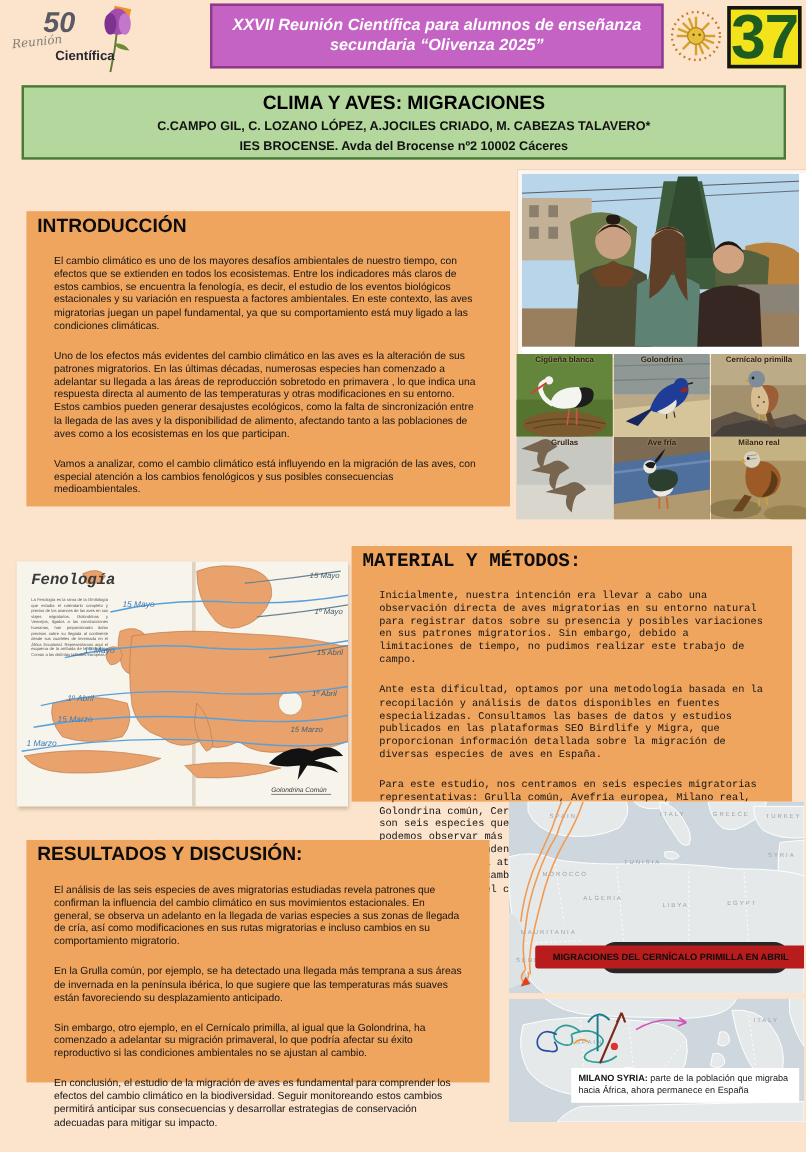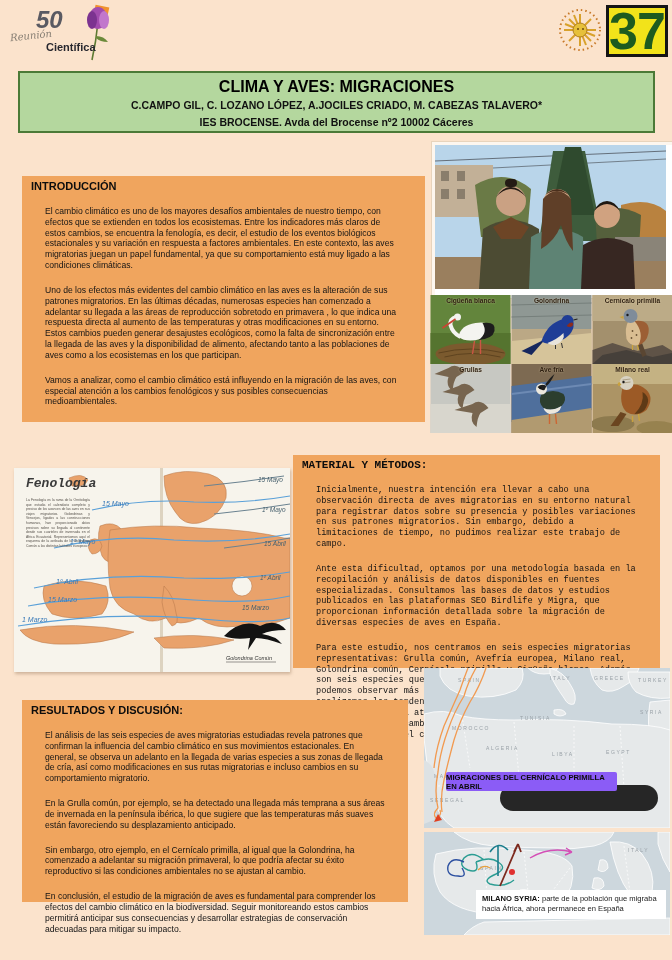--- a/index.html
+++ b/index.html
@@ -17,40 +17,40 @@
   .l27{position:absolute;left:30px;top:4px;font-size:24px;font-weight:bold;font-style:italic;color:#5a5a62;}
   .lreu{position:absolute;left:4px;top:28px;font-family:"DejaVu Serif",serif;font-style:italic;font-size:10px;color:#857d72;transform:rotate(-6deg);}
   .lcie{position:absolute;left:40px;top:39px;font-size:11px;font-weight:bold;color:#27272e;}
   
   .titlebox{left:18px;top:71px;width:637px;height:62px;background:#b4d79e;border:2px solid #4b7a37;box-sizing:border-box;text-align:center;}
   .t1{font-size:16px;font-weight:bold;color:#000000;margin-top:5px;}
   .t2{font-size:10.5px;font-weight:bold;color:#111;margin-top:3px;}
   .t3{font-size:10.5px;font-weight:bold;color:#111;margin-top:5px;}
   
   .obox{background:#f0a55e;box-sizing:border-box;padding:4px 9px;}
-  .obox h3{margin:0 0 1px 0;font-size:11px;color:#0d0d0d;}
+  .obox h3{margin:0 0 1px 0;font-size:16px;color:#0d0d0d;}
   .obox p{margin:14px;font-size:8.6px;line-height:1.26;color:#141414;text-align:left;}
   .intro{left:22px;top:176px;width:403px;height:246px;}
   .methods{left:293px;top:455px;width:367px;height:213px;font-family:Liberation Mono, monospace;}
   .results{left:22px;top:700px;width:386px;height:202px;}
   
   .people{left:432px;top:142px;width:237px;height:150px;background:#fff;border:3px solid #fdf6ee;box-shadow:0 0 0 1px #e8d4bc;}
   .birdgrid{left:430px;top:295px;width:243px;height:138px;display:grid;grid-template-columns:81px 81px 81px;grid-template-rows:69px 69px;gap:0;}
   .bcell{position:relative;overflow:hidden;}
   .blabel{position:absolute;top:2px;left:0;width:100%;text-align:center;font-size:6.6px;font-weight:bold;color:#2d1f10;text-shadow:0 0 2px rgba(255,235,200,.55);}
   
   .fen{left:14px;top:468px;width:276px;height:204px;background:#f7f4ec;box-shadow:1px 2px 3px rgba(120,90,60,.35);}
   .fen-title{position:absolute;left:12px;top:8px;font-family:Liberation Mono, monospace;font-style:italic;font-weight:bold;font-size:13px;color:#3a3a3a;}
   .fen-par{position:absolute;left:12px;top:30px;width:64px;font-size:3.4px;line-height:1.35;color:#55504a;text-align:justify;}
   
   .map{overflow:hidden;}
   .map1{left:424px;top:668px;width:246px;height:160px;}
   .map2{left:424px;top:832px;width:246px;height:103px;}
   .cap1-pill{position:absolute;left:76px;top:117px;width:158px;height:26px;border-radius:13px;background:#262626;}
-  .cap1{position:absolute;left:22px;top:104px;width:171px;height:19px;background:#8b5cf6;font-weight:bold;font-size:7.7px;
+  .cap1{position:absolute;left:22px;top:120px;width:226px;height:19px;background:#b91c1c;font-weight:bold;font-size:7.7px;
         color:#0c0c0c;display:flex;align-items:center;justify-content:center;border-radius:2px;}
   .cap2{position:absolute;left:52px;top:58px;width:190px;background:#fff;font-size:7.6px;color:#222;padding:4px 6px;line-height:1.35;box-sizing:border-box;}
   .cap2 b{color:#111;}
   svg text{font-family:"Liberation Sans",sans-serif;}
   .geo{fill:#9aa2a8;font-size:5px;letter-spacing:1.6px;}
 </style>
 </head>
 <body>
 
 <div class="poster">
@@ -62,20 +62,24 @@
       <path d="M90 34 Q98 34 102 40 Q94 40 90 36 Z" fill="#6b8a3a"></path>
       <ellipse cx="92" cy="16" rx="9" ry="11" fill="#a24cae"></ellipse>
       <ellipse cx="86" cy="18" rx="5" ry="9" fill="#7c3390"></ellipse>
       <ellipse cx="98" cy="18" rx="5" ry="9" fill="#c277cc"></ellipse>
     </svg>
     <span class="l27">50</span>
     <span class="lreu">Reunión</span>
     <span class="lcie">Científica</span>
   </div>
 
+  <div class="abs banner">
+    <div>XXVII Reunión Científica para alumnos de enseñanza</div>
+    <div>secundaria “Olivenza 2025”</div>
+  </div>
 
   <div class="abs" style="left:556px;top:6px;width:48px;height:48px;">
     <svg width="48" height="48" viewBox="0 0 48 48">
       <circle cx="24" cy="24" r="20" fill="none" stroke="#c87a2a" stroke-width="2" stroke-dasharray="1.5 3"></circle>
       <g stroke="#d8a12a" stroke-width="2">
         <line x1="24" y1="8" x2="24" y2="40"></line>
           <line x1="8" y1="24" x2="40" y2="24"></line>
         <line x1="13" y1="13" x2="35" y2="35"></line>
           <line x1="35" y1="13" x2="13" y2="35"></line>
         <line x1="18" y1="9" x2="30" y2="39"></line>

